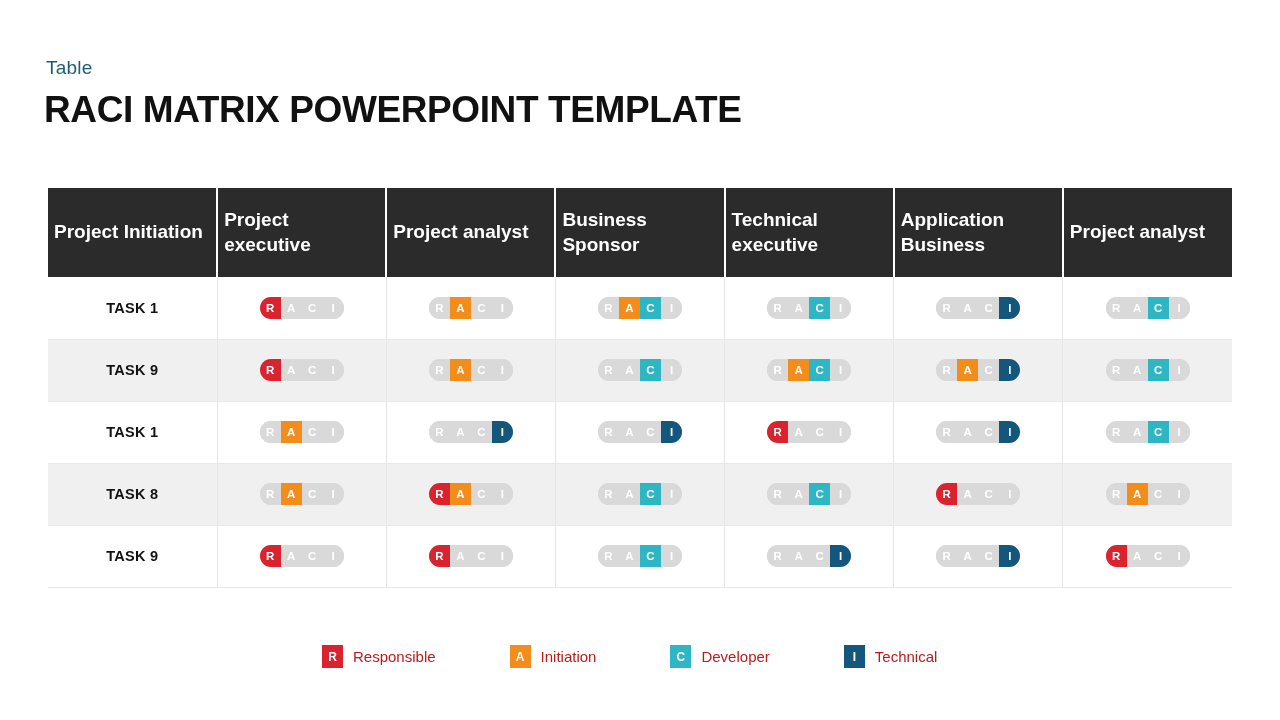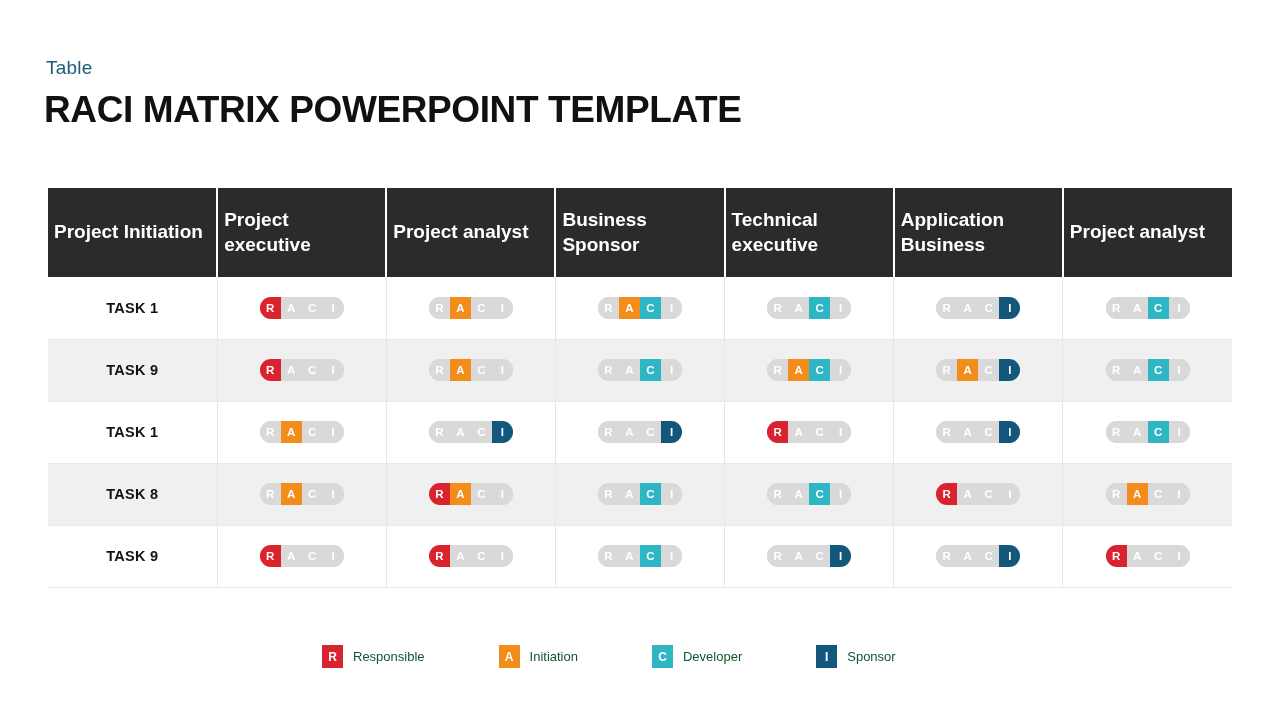--- a/index.html
+++ b/index.html
@@ -133,22 +133,22 @@
     display: flex;
     align-items: center;
     justify-content: center;
     font-size: 12px;
     font-weight: bold;
     color: #ffffff;
     margin-right: 10px;
   }
 
   .legend-label {
-    font-size: 13px;
-    color: #14532d;
+    font-size: 15px;
+    color: #b91c1c;
     white-space: nowrap;
   }
 </style>
 </head>
 <body>
 
 <div class="slide">
 
   <div class="eyebrow">Table</div>
   <div class="slide-title">RACI MATRIX POWERPOINT TEMPLATE</div>
@@ -372,17 +372,17 @@
       <div class="legend-item">
         <span class="legend-swatch" style="background: rgb(242, 140, 27);">A</span>
         <span class="legend-label">Initiation</span>
       </div>
       <div class="legend-item">
         <span class="legend-swatch" style="background: rgb(46, 182, 196);">C</span>
         <span class="legend-label">Developer</span>
       </div>
       <div class="legend-item">
         <span class="legend-swatch" style="background: rgb(20, 87, 124);">I</span>
-        <span class="legend-label">Sponsor</span>
+        <span class="legend-label">Technical</span>
       </div>
     </div>
 
 </div>
 
 </body></html>

